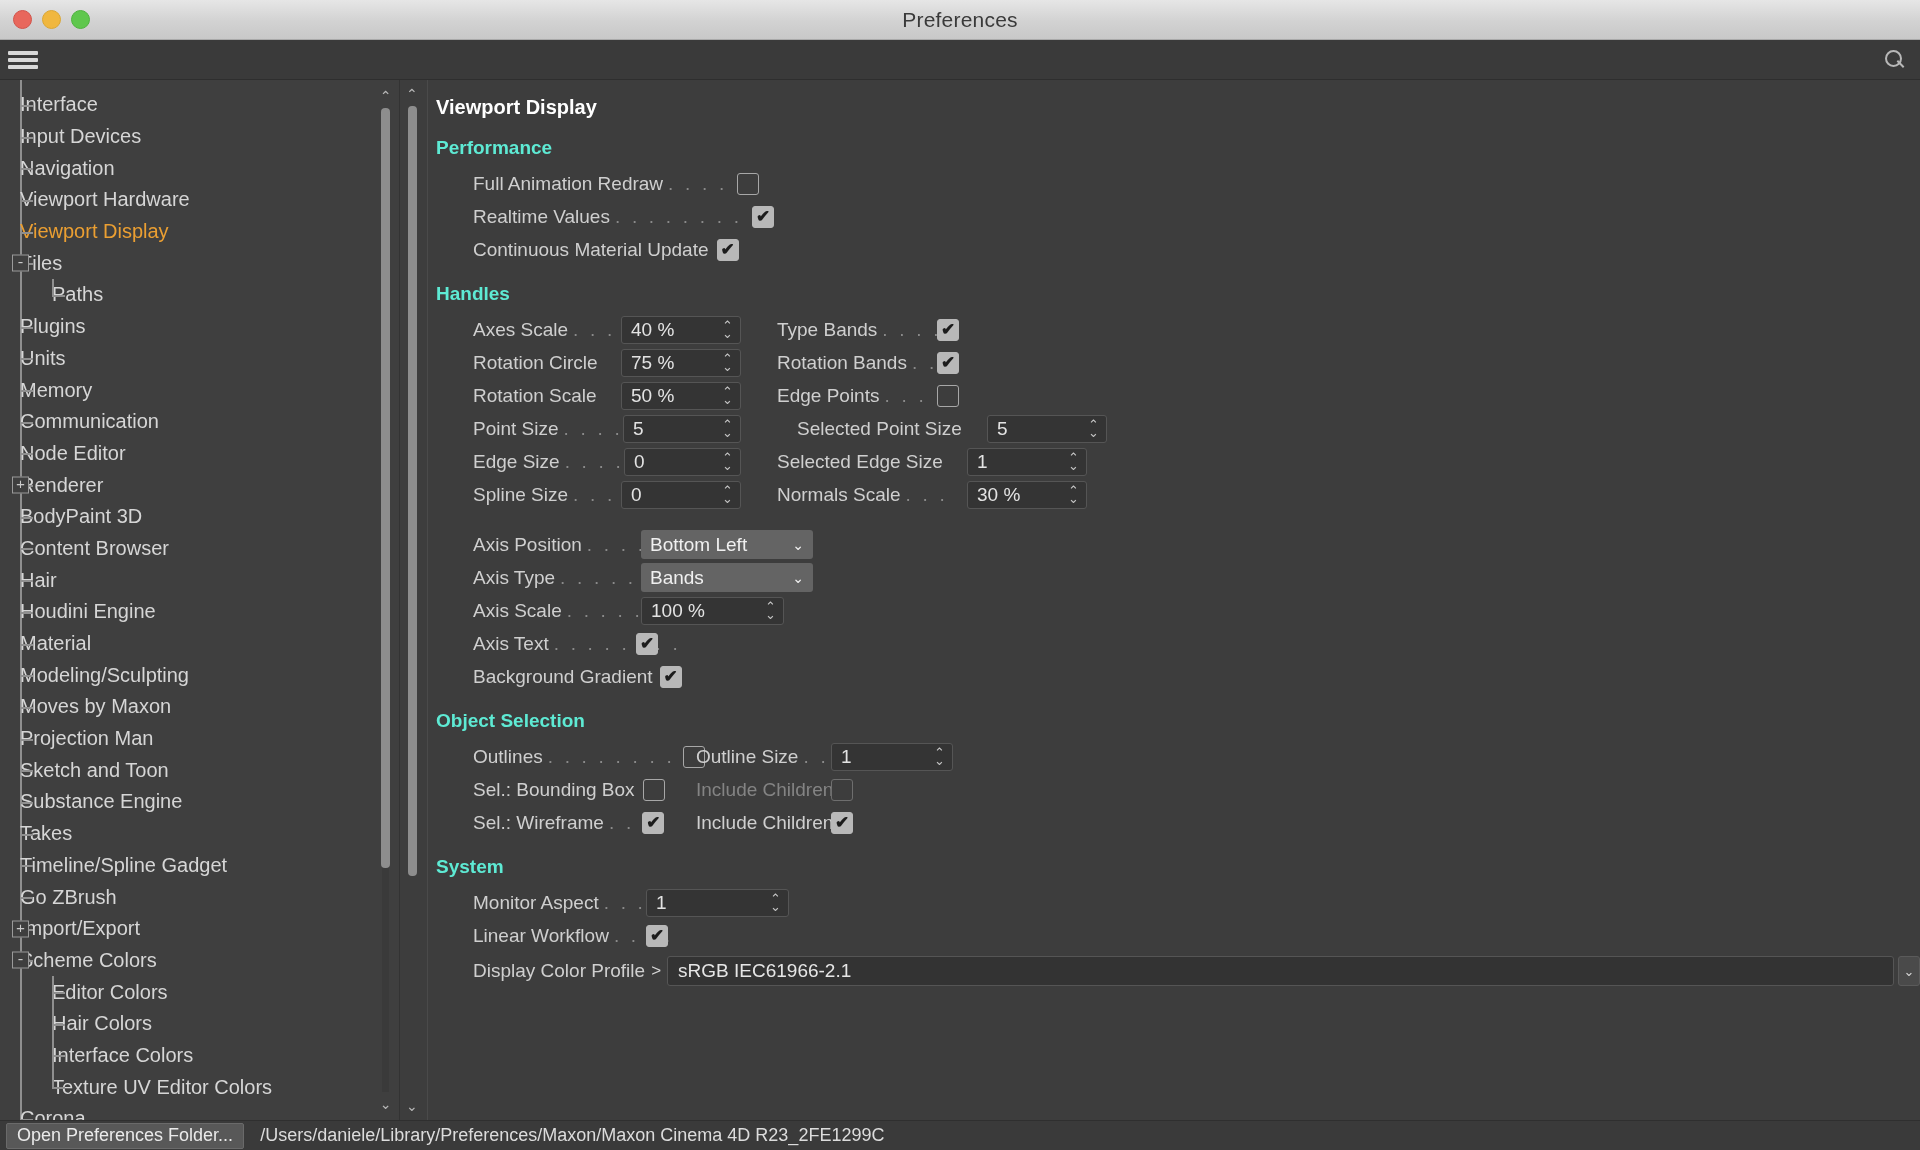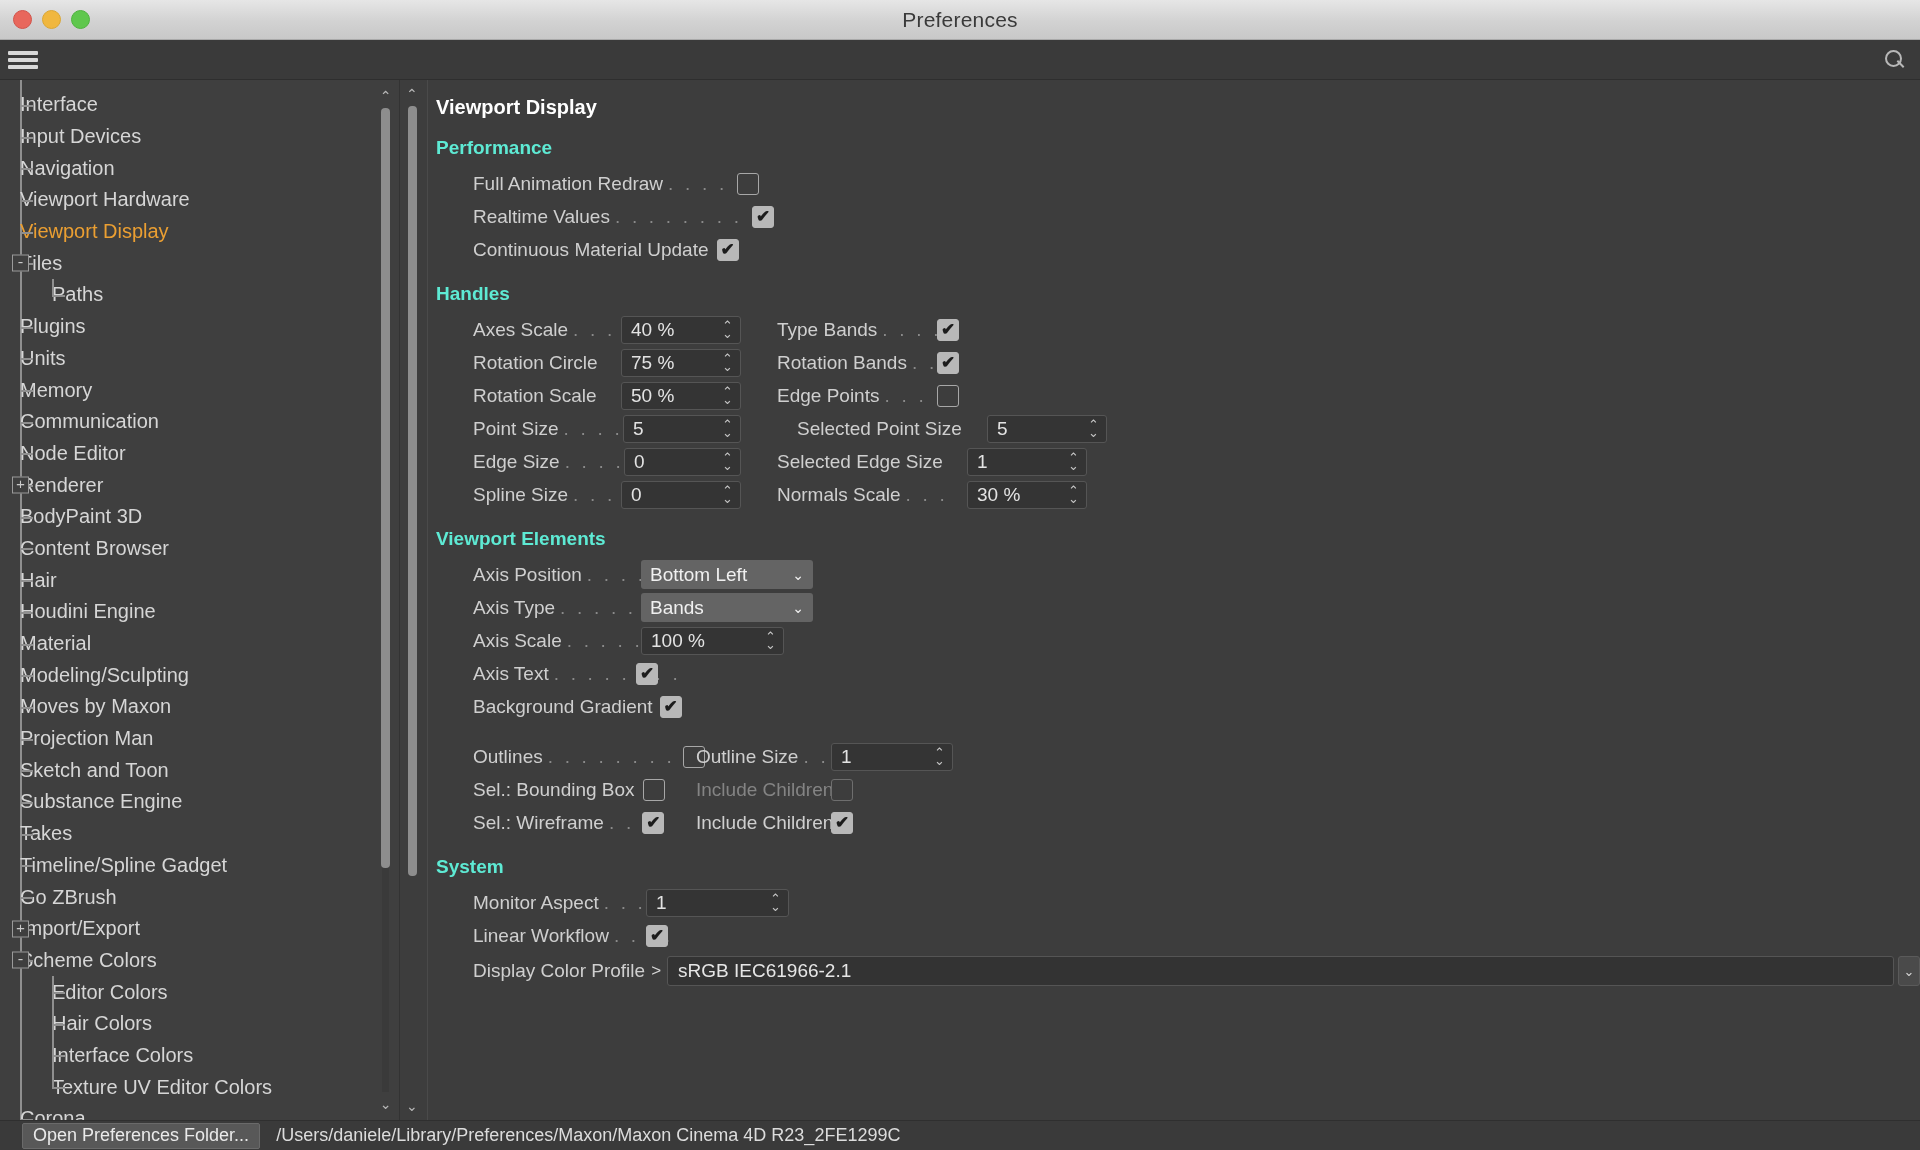--- a/index.html
+++ b/index.html
@@ -157,21 +157,21 @@
   .colLn { width: 190px; }
   .two { display: flex; align-items: center; }
 
   
   .footer {
     height: 30px; background: #3a3a3a; display: flex; align-items: center;
     border-top: 1px solid #2f2f2f;
   }
   .footbtn {
     height: 26px; background: #585858; border: 1px solid #6a6a6a; border-radius: 2px;
-    display: flex; align-items: center; padding: 0 10px; margin-left: 22px;
+    display: flex; align-items: center; padding: 0 10px; margin-left: 6px;
     font-size: 18px; color: #eaeaea; white-space: nowrap; cursor: pointer;
   }
   .footpath { font-size: 18px; color: #dcdcdc; margin-left: 16px; white-space: nowrap; }
 </style>
 </head>
 <body>
 
 <div class="titlebar">
   <div class="traffic">
     <div class="tl tl-close"></div>
@@ -537,21 +537,20 @@
             <span class="arrows">
                 <span>⌃</span>
                 <span>⌄</span>
               </span>
           </div>
         </div>
       </div>
     </div>
 
     <div class="sect">
-      <div class="sect-head">Viewport Elements</div>
 
       <div class="row">
         <div class="lbl-dot" style="width:205px">
           <span class="t">Axis Position</span>
           <span class="dots">. . . . .</span>
         </div>
         <div class="dd" style="width:172px">
           <span class="val">Bottom Left</span>
           <span class="chev">⌄</span>
         </div>
@@ -592,20 +591,21 @@
 
       <div class="row">
         <div class="lbl-dot">
           <span class="t">Background Gradient</span>
         </div>
         <div class="cb on" style="margin-left:7px"></div>
       </div>
     </div>
 
     <div class="sect">
+      <div class="sect-head">Object Selection</div>
 
       <div class="row">
         <div class="colL" style="width:250px">
           <div class="lbl-dot">
             <span class="t">Outlines</span>
             <span class="dots">. . . . . . . .</span>
           </div>
           <div class="cb off" style="margin-left:8px"></div>
         </div>
         <div class="two" style="margin-left:10px">

